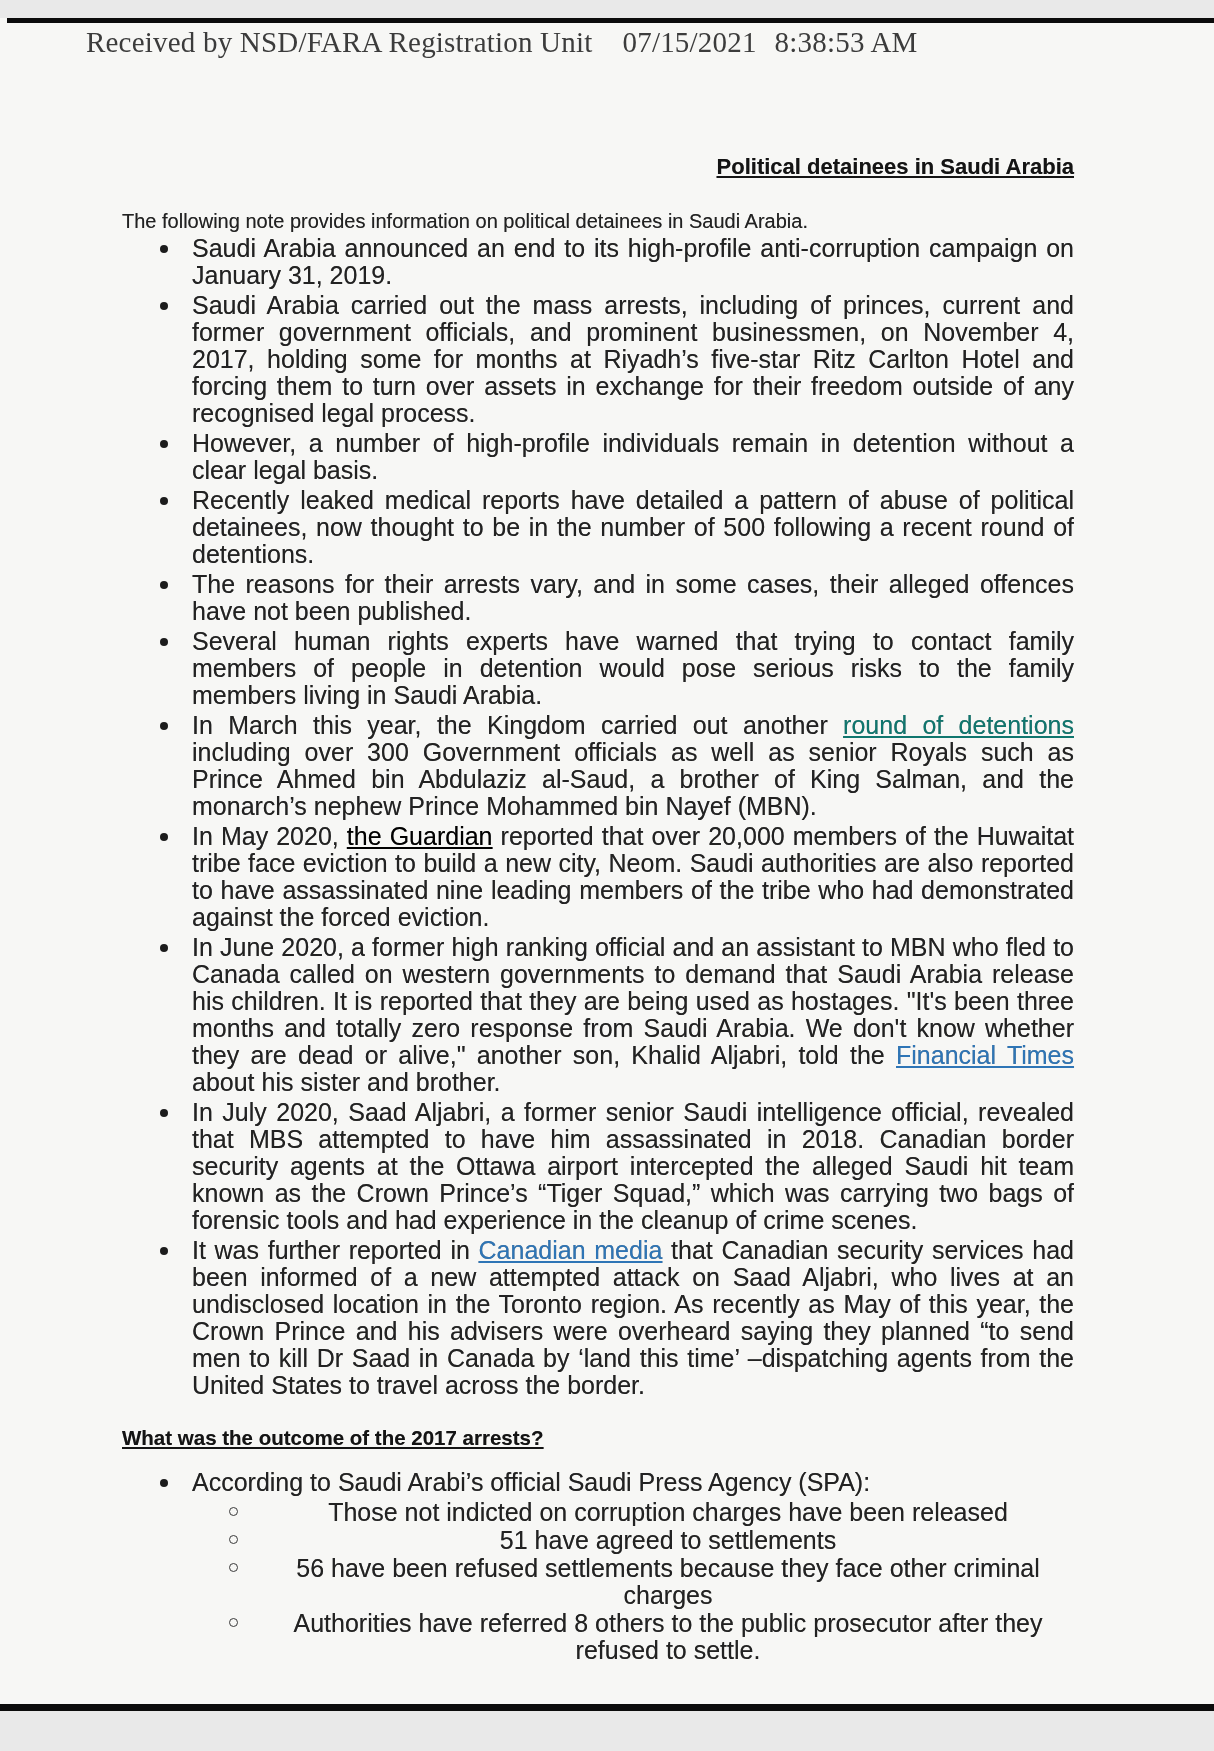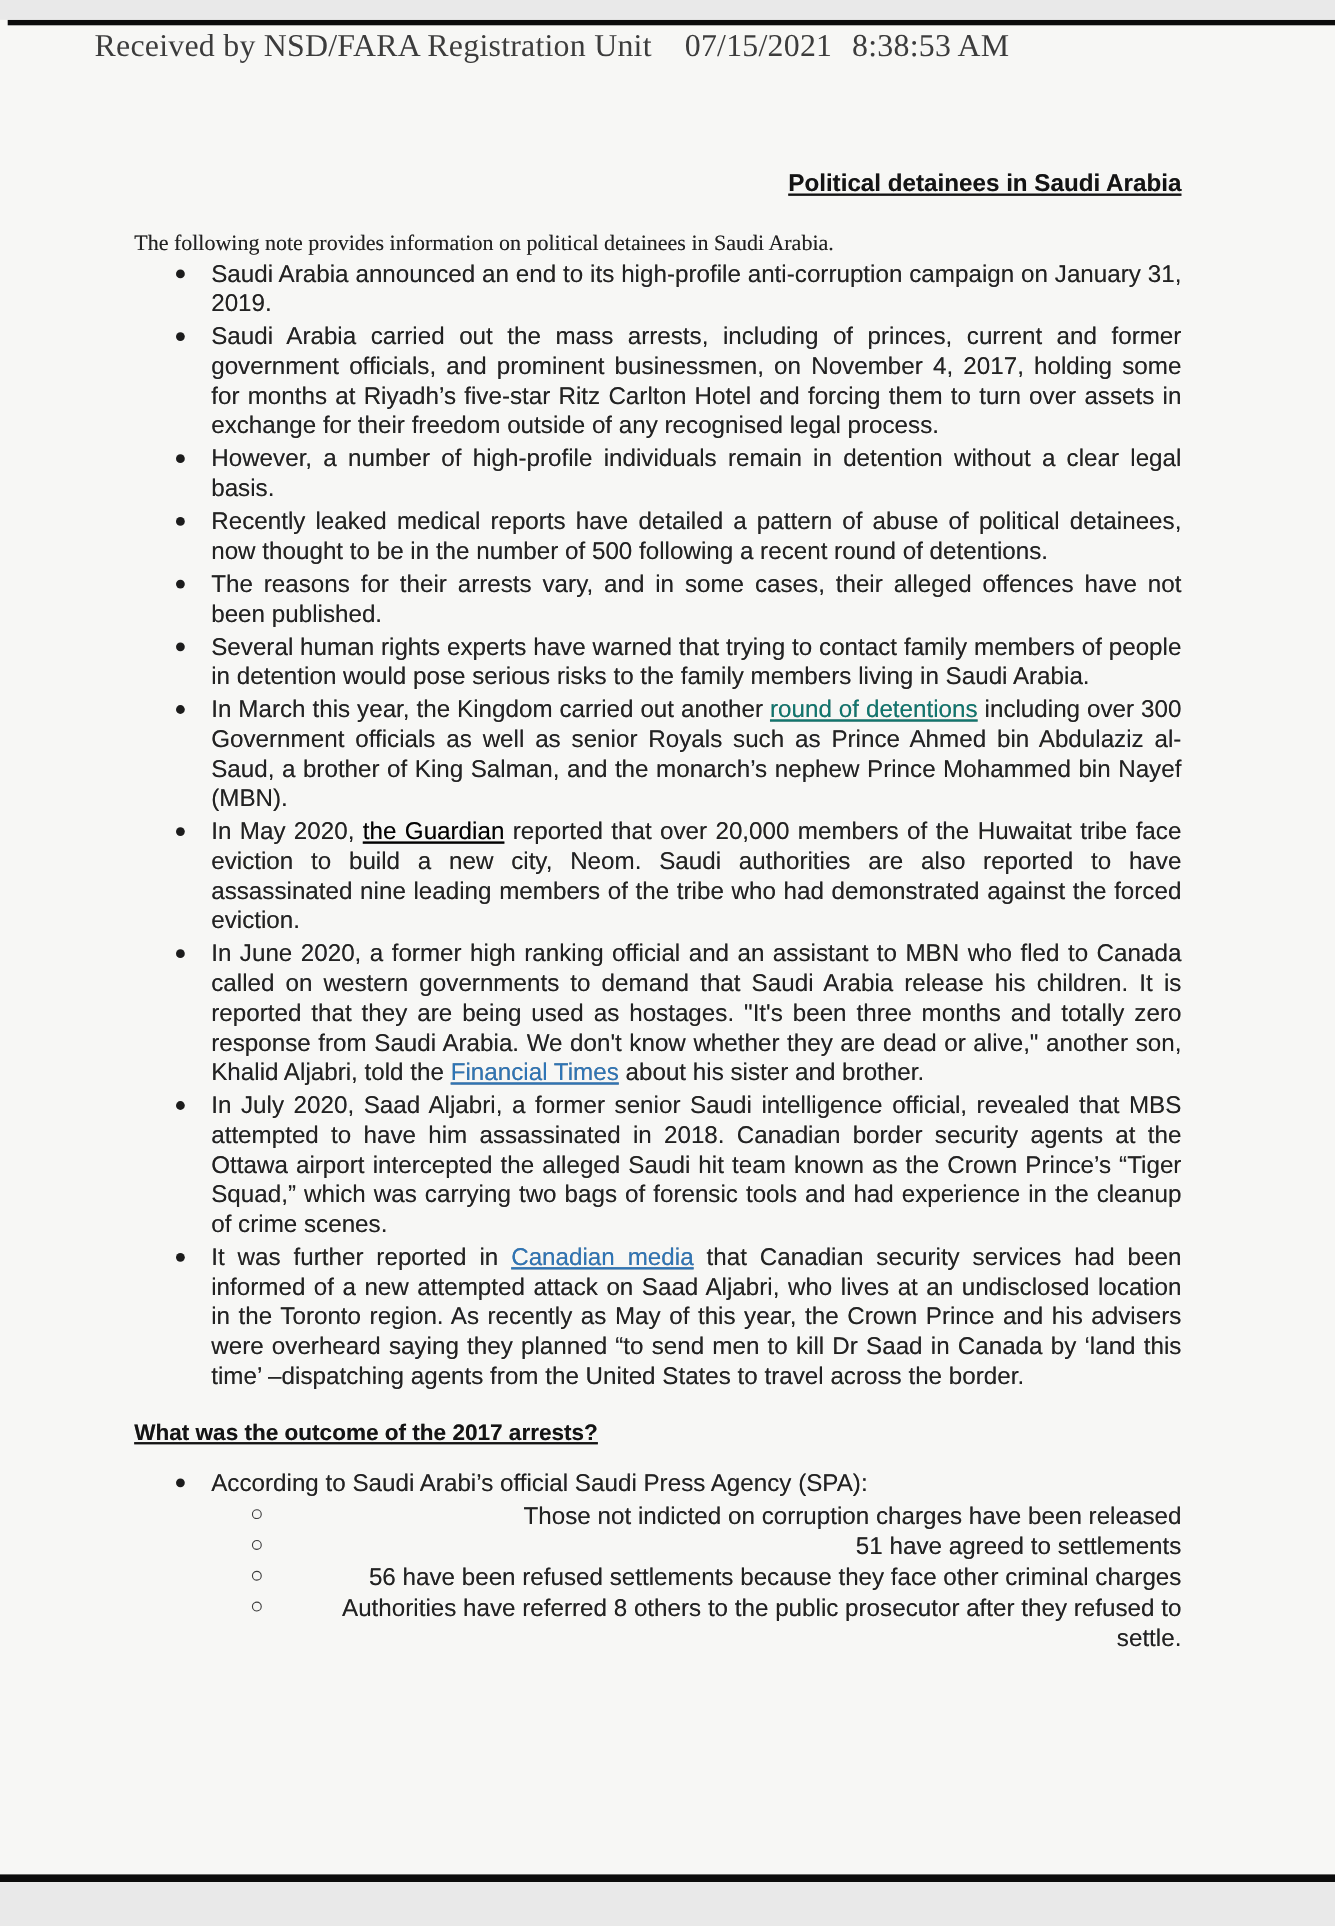--- a/index.html
+++ b/index.html
@@ -41,21 +41,20 @@
     text-align:right;
     font-weight:bold;
     font-size:22px;
     color:#141414;
     text-decoration:underline;
   }
   .intro {
     margin-top:28px;
     font-size:20px;
     line-height:27px;
-    font-family:Liberation Serif, serif;
   }
   .section-heading {
     margin-top:27px;
     margin-bottom:19px;
     font-weight:bold;
     font-size:20.5px;
     color:#141414;
     text-decoration:underline;
   }
   ul.doc-list { list-style:none; }
@@ -75,24 +74,24 @@
     background:#1c1c1c;
   }
   li.bullet.level2 .marker {
     left:107px; top:8px;
     width:9px; height:9px; border-radius:50%;
     background:transparent;
     border:1.6px solid #3a3a3a;
   }
   li.bullet .btxt {
     text-align:justify;
-    font-size:22px;
+    font-size:25px;
     line-height:27px;
   }
-  li.bullet.level2 .btxt { text-align:right; }
+  li.bullet.level2 .btxt { text-align:center; }
   a.doc-link {
     text-decoration:underline;
     cursor:pointer;
   }
 </style>
 </head>
 <body>
 
 <div class="page">
 

